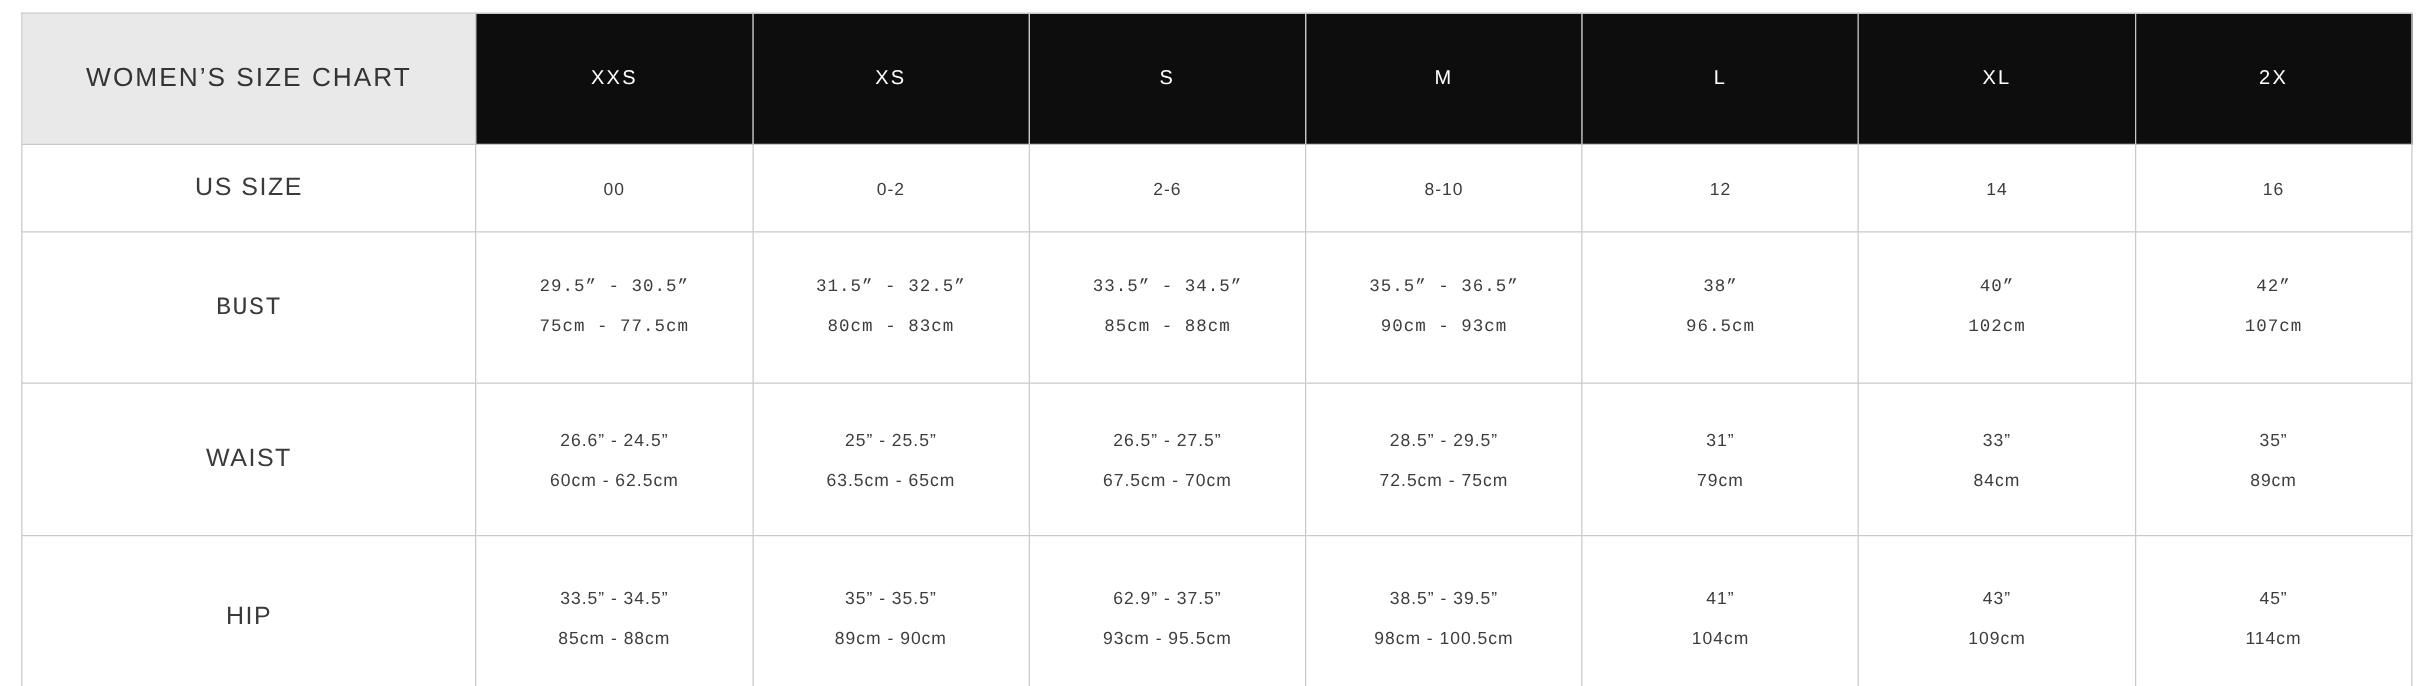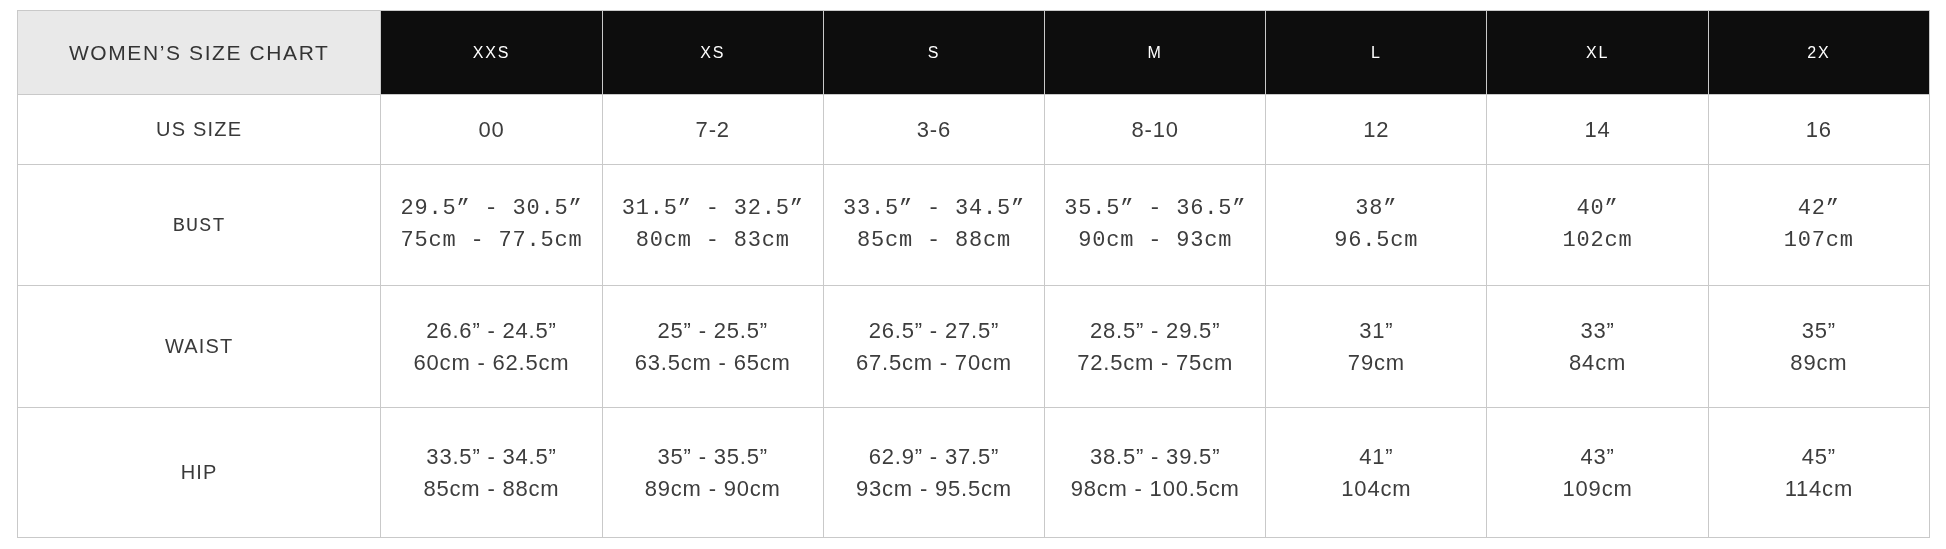--- a/index.html
+++ b/index.html
@@ -26,21 +26,21 @@
     width:1913px;
   }
   table.chart th, table.chart td{
     border:1px solid var(--border);
     text-align:center;
     vertical-align:middle;
     padding:0 6px;
   }
   col.c-label{width:363px;}
   col.c-size{width:221px;}
-  thead tr{height:84px;}
+  thead tr{height:105px;}
   th.title{
     background:var(--title-bg);
     font-size:21px;
     font-weight:400;
     letter-spacing:1.6px;
     color:#343434;
   }
   th.size{
     background:var(--header-bg);
     color:var(--header-text);
@@ -53,21 +53,21 @@
   tbody tr:nth-child(3){height:122px;}
   tbody tr:nth-child(4){height:130px;margin-top:42px;}
   th.rowlabel{
     background:var(--page-bg);
     font-size:20px;
     font-weight:400;
     letter-spacing:1.2px;
     color:#3a3a3a;
   }
   td.cell{
-    font-size:22px;
+    font-size:14px;
     letter-spacing:0.8px;
   }
   td.cell .line{
     line-height:32px;
   }
 </style>
 </head>
 <body>
 
 <div class="chart-wrap">
@@ -96,24 +96,24 @@
         </tr>
     </thead>
     <tbody>
 
     <tr>
           <th class="rowlabel">US SIZE</th>
           <td class="cell">
             <div class="line">00</div>
           </td>
           <td class="cell">
-            <div class="line">7-2</div>
-          </td>
-          <td class="cell">
-            <div class="line">3-6</div>
+            <div class="line">0-2</div>
+          </td>
+          <td class="cell">
+            <div class="line">2-6</div>
           </td>
           <td class="cell">
             <div class="line">8-10</div>
           </td>
           <td class="cell">
             <div class="line">12</div>
           </td>
           <td class="cell">
             <div class="line">14</div>
           </td>

